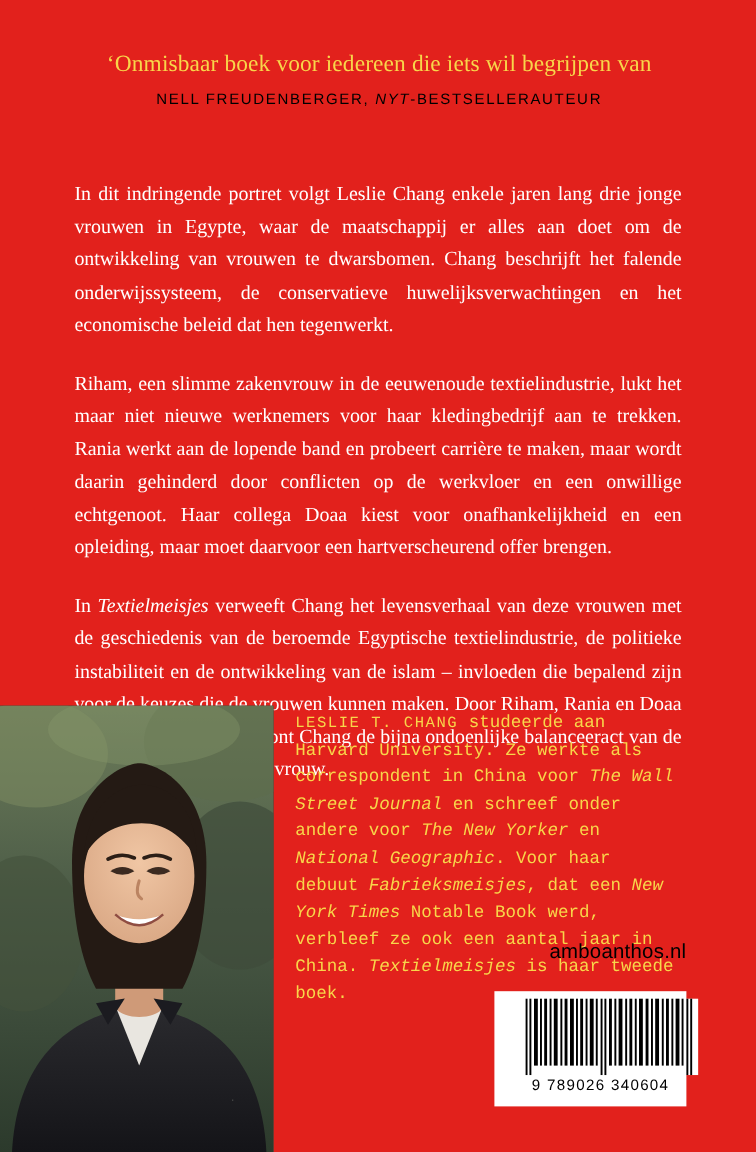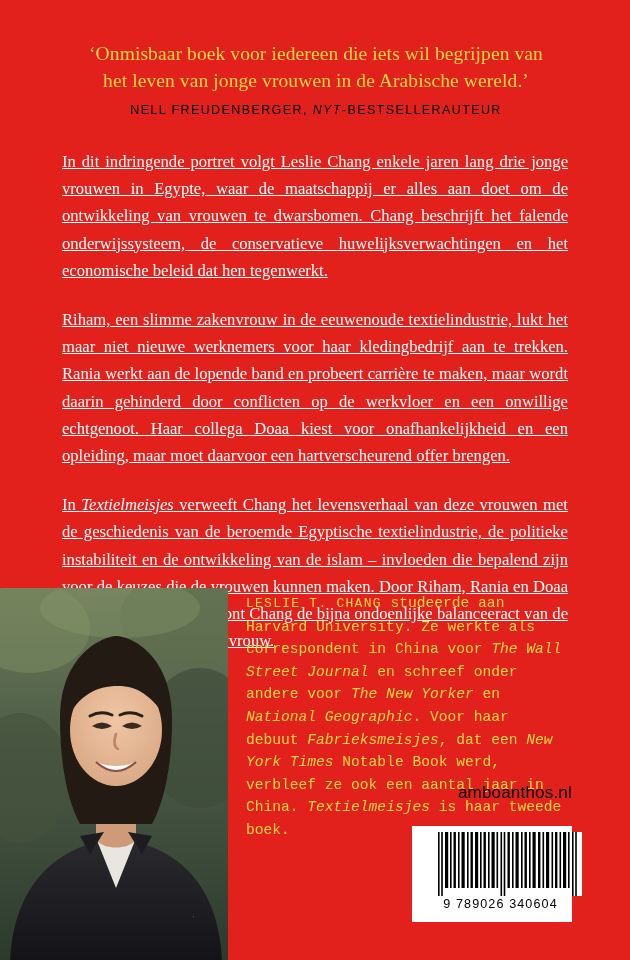--- a/index.html
+++ b/index.html
@@ -52,21 +52,20 @@
   .body-copy {
     position: absolute;
     left: 62px;
     top: 148px;
     width: 506px;
     color: #ffffff;
     font-family: "Liberation Serif", serif;
     font-size: 16.6px;
     line-height: 27.2px;
     text-align: justify;
-    text-decoration: underline;
   }
   .body-copy p {
     margin: 0 0 22px 0;
   }
   .body-copy p:last-child {
     margin-bottom: 0;
   }
   .body-copy i {
     font-style: italic;
   }
@@ -140,21 +139,20 @@
     margin-top: 1px;
   }
 </style>
 </head>
 <body>
 
 <div class="page">
 
   <div class="quote-block">
     <div class="quote-text">‘Onmisbaar boek voor iedereen die iets wil begrijpen van</div>
-    <div class="quote-text">het leven van jonge vrouwen in de Arabische wereld.’</div>
     <div class="quote-attrib"><span>NELL FREUDENBERGER, </span><i>NYT</i><span>-BESTSELLERAUTEUR</span></div>
   </div>
 
   <div class="body-copy">
     <p>In dit indringende portret volgt Leslie Chang enkele jaren lang drie jonge vrouwen in Egypte, waar de maatschappij er alles aan doet om de ontwikkeling van vrouwen te dwarsbomen. Chang beschrijft het falende onderwijssysteem, de conservatieve huwelijksverwachtingen en het economische beleid dat hen tegenwerkt.</p>
     <p>Riham, een slimme zakenvrouw in de eeuwenoude textielindustrie, lukt het maar niet nieuwe werknemers voor haar kledingbedrijf aan te trekken. Rania werkt aan de lopende band en probeert carrière te maken, maar wordt daarin gehinderd door conflicten op de werkvloer en een onwillige echtgenoot. Haar collega Doaa kiest voor onafhankelijkheid en een opleiding, maar moet daarvoor een hartverscheurend offer brengen.</p>
     <p><span>In </span><i>Textielmeisjes</i><span> verweeft Chang het levensverhaal van deze vrouwen met de geschiedenis van de beroemde Egyptische textielindustrie, de politieke instabiliteit en de ontwikkeling van de islam – invloeden die bepalend zijn voor de keuzes die de vrouwen kunnen maken. Door Riham, Rania en Doaa van dichtbij te volgen toont Chang de bijna ondoenlijke balanceeract van de hedendaagse Egyptische vrouw.</span></p>
   </div>
 
   <div class="author-photo">

